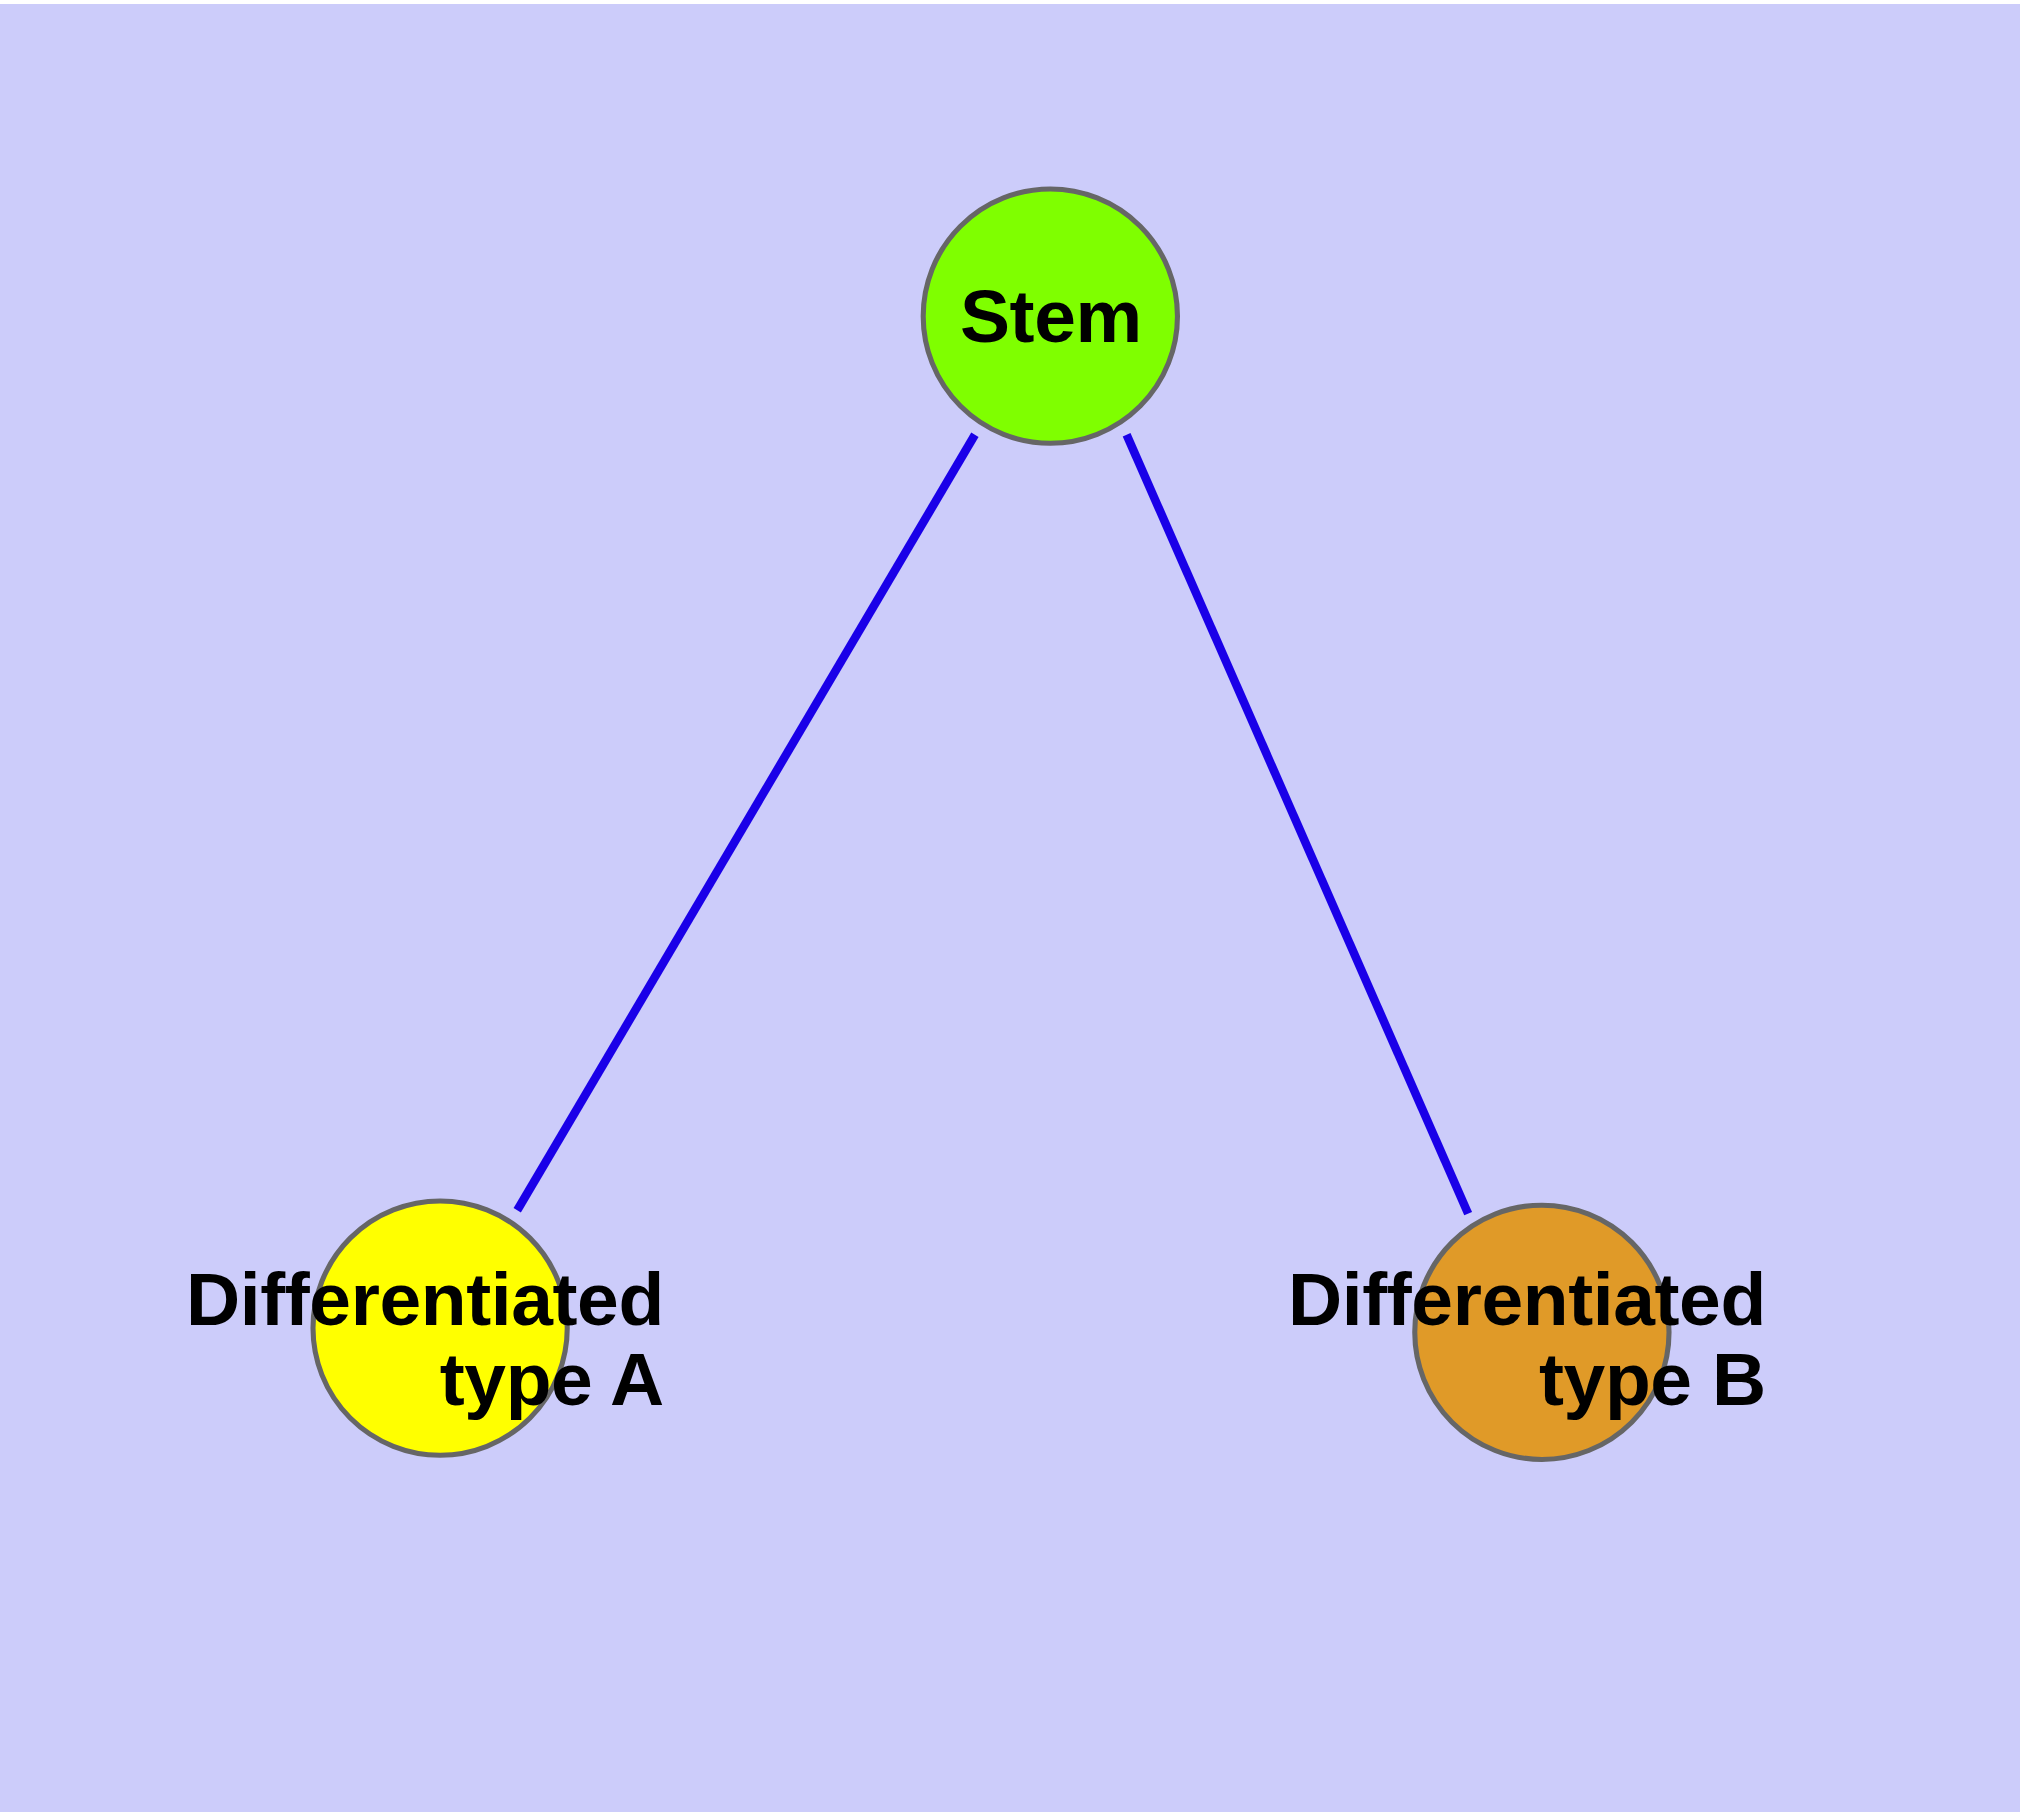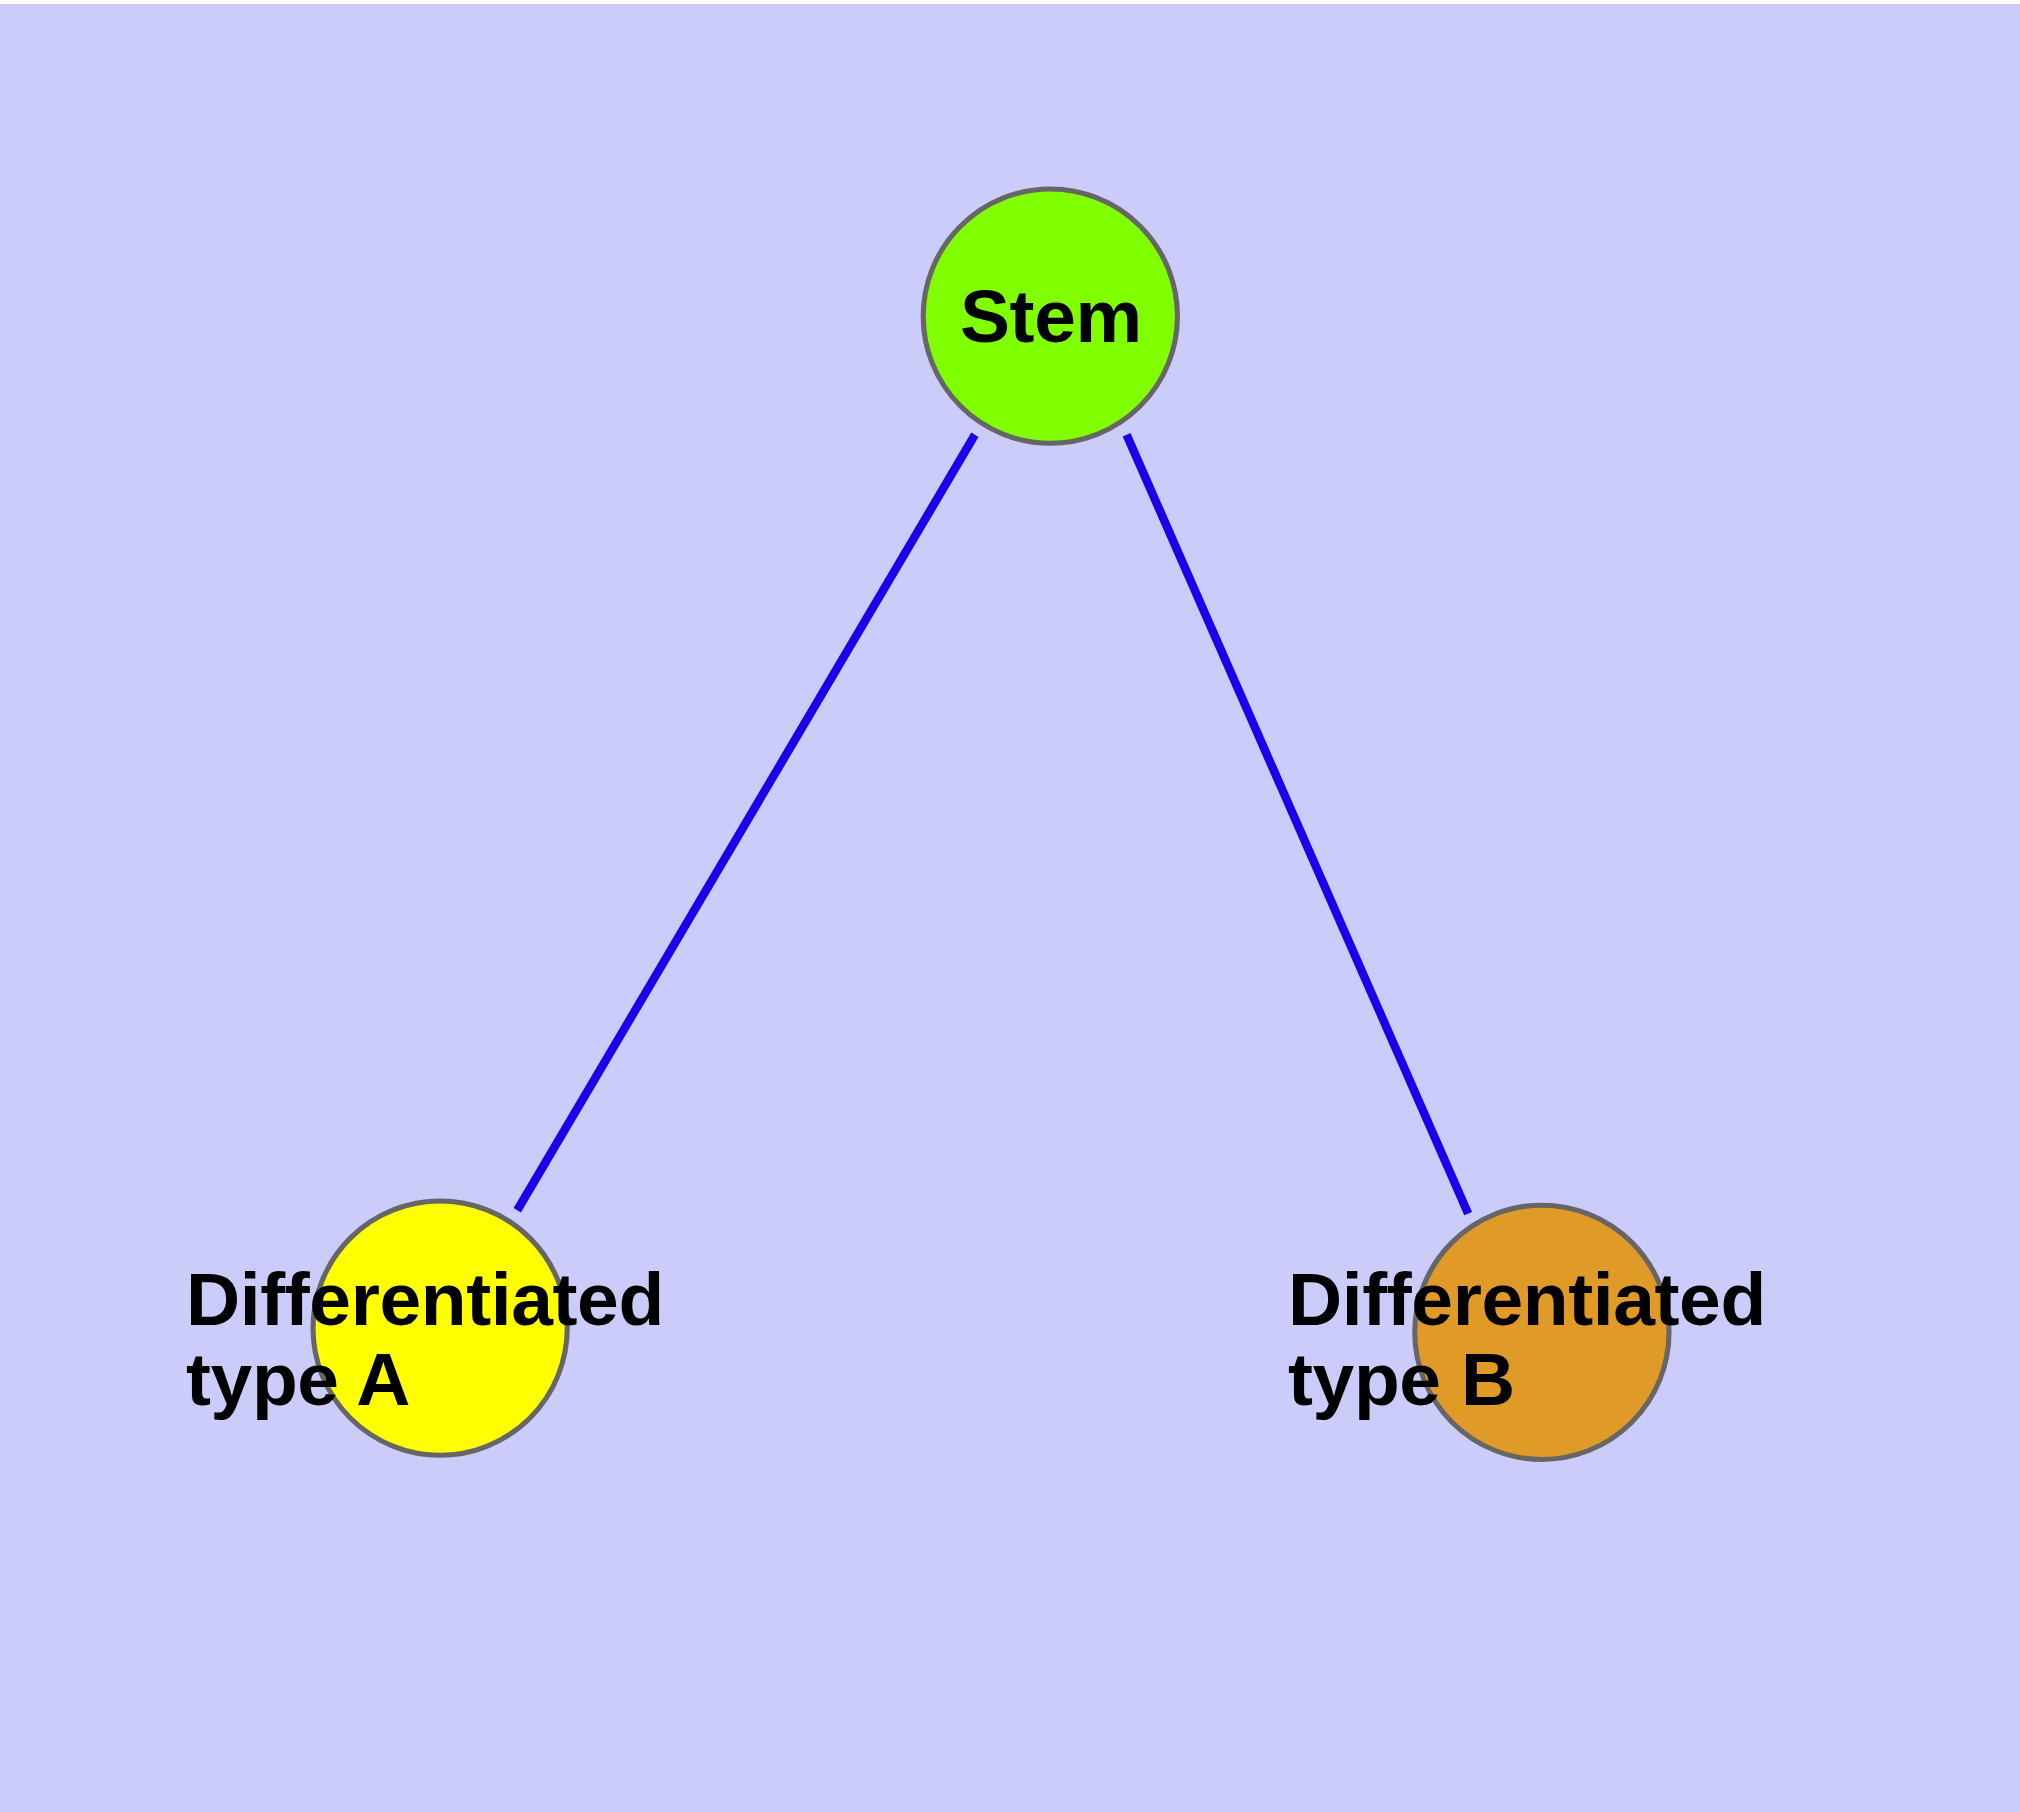--- a/index.html
+++ b/index.html
@@ -31,21 +31,21 @@
     width: 2021px;
     height: 1812px;
   }
   .node-label {
     position: absolute;
     color: #000000;
     font-family: "Liberation Sans", sans-serif;
     font-weight: bold;
     font-size: 75px;
     line-height: 1.07;
-    text-align: left;
+    text-align: right;
     white-space: pre-line;
     letter-spacing: -0.4px;
     pointer-events: none;
   }
 </style>
 </head>
 <body>
 
 <div id="canvas">
 

